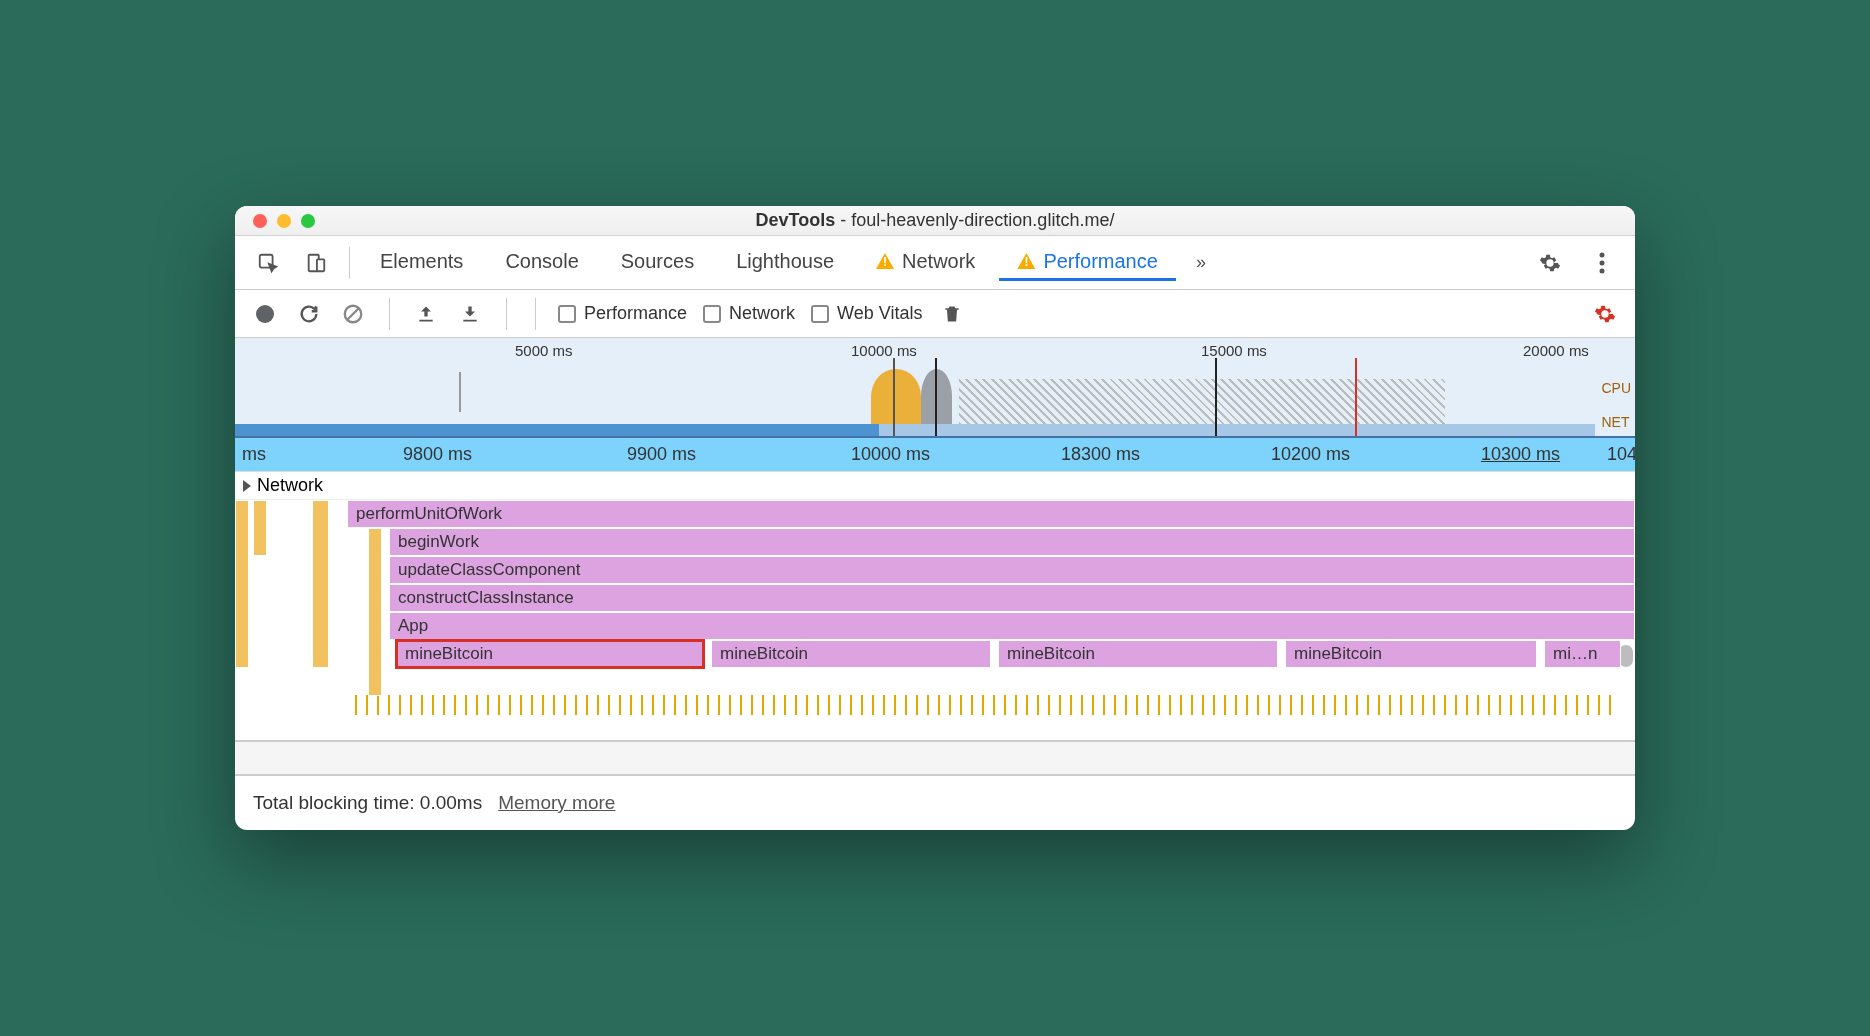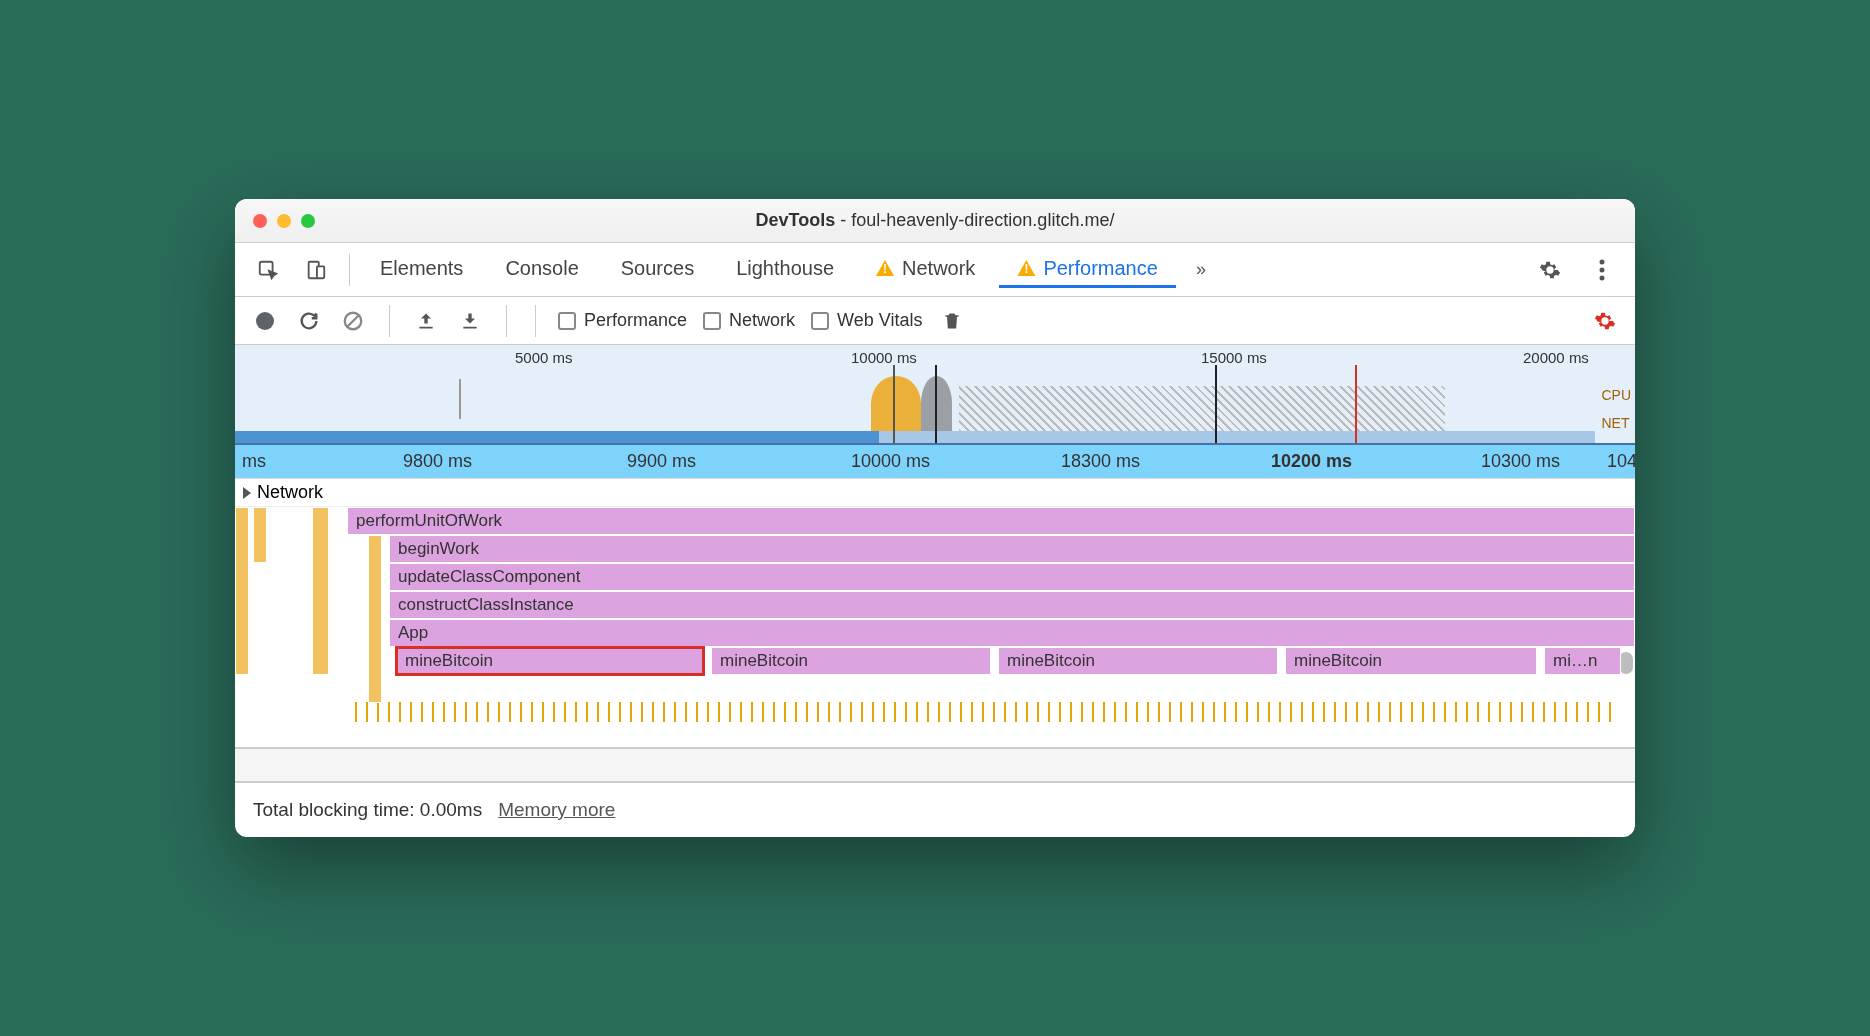--- a/index.html
+++ b/index.html
@@ -1,18 +1,18 @@
 <!DOCTYPE html>
 <html><head>
 <meta charset="utf-8">
 <style>
 * { box-sizing: border-box; margin: 0; padding: 0; }
 body { background: #2a6b5a; font-family: -apple-system, "Helvetica Neue", Arial, sans-serif; display: flex; align-items: center; justify-content: center; min-height: 100vh; padding: 40px; }
 .window { width: 1400px; background: #fff; border-radius: 12px; box-shadow: 0 30px 80px rgba(0,0,0,0.4); overflow: hidden; }
-.titlebar { height: 44px; background: linear-gradient(#f7f7f7,#efefef); border-bottom: 1px solid #d0d0d0; display: flex; align-items: center; padding: 0 18px; position: relative; }
+.titlebar { height: 30px; background: linear-gradient(#f7f7f7,#efefef); border-bottom: 1px solid #d0d0d0; display: flex; align-items: center; padding: 0 18px; position: relative; }
 .traffic { display: flex; gap: 10px; }
 .dot { width: 14px; height: 14px; border-radius: 50%; }
 .dot.red { background: #ff5f57; } .dot.yellow { background: #febc2e; } .dot.green { background: #28c840; }
 .title { position: absolute; left: 50%; transform: translateX(-50%); font-size: 18px; color: #333; }
 .title strong { font-weight: 600; }
 .tabs { height: 54px; border-bottom: 1px solid #ccc; display: flex; align-items: center; padding: 8px 12px; gap: 6px; }
 .tab-icon { width: 42px; height: 42px; display: flex; align-items: center; justify-content: center; color: #555; border-radius: 4px; }
 .vsep { width: 1px; height: 32px; background: #ccc; margin: 0 6px; }
 .tab { padding: 0 18px; height: 100%; display: flex; align-items: center; font-size: 20px; color: #444; border-bottom: 3px solid transparent; gap: 8px; }
 .tab.active { border-bottom-color: #1a73e8; color: #1a73e8; }
@@ -188,32 +188,32 @@
       <div class="ov-spike" style="left:9%;height:40px;"></div>
     </div>
     <div class="ov-net"></div>
     <div class="ov-net-light"></div>
     <div class="ov-marker" style="left:47%;background:#555"></div>
     <div class="ov-marker" style="left:50%;background:#222"></div>
     <div class="ov-marker" style="left:70%;background:#222"></div>
     <div class="ov-marker" style="left:80%;background:#d93025"></div>
     <div class="ov-labels">
       <div>CPU</div>
-      <div style="margin-top:12px">NET</div>
+      <div style="margin-top:18px">NET</div>
     </div>
   </div>
 
   <div class="timeline-ruler" id="ruler">
       <span class="ruler-tick" style="left: 0.5%;">ms</span>
       <span class="ruler-tick" style="left: 12%;">9800 ms</span>
       <span class="ruler-tick" style="left: 28%;">9900 ms</span>
       <span class="ruler-tick" style="left: 44%;">10000 ms</span>
       <span class="ruler-tick" style="left: 59%;">18300 ms</span>
-      <span class="ruler-tick" style="left: 74%; font-weight: bold;">10200 ms</span>
-      <span class="ruler-tick" style="left: 89%;">10300 ms</span>
+      <span class="ruler-tick" style="left: 74%;">10200 ms</span>
+      <span class="ruler-tick" style="left: 89%; text-decoration: underline;">10300 ms</span>
       <span class="ruler-tick" style="left: 98%;">104</span>
     </div>
 
   <div class="net-row">
     <span class="tri-right"></span>
     <span>Network</span>
   </div>
 
   <div class="flame" id="flame">
     <div class="tick-marks"></div>

